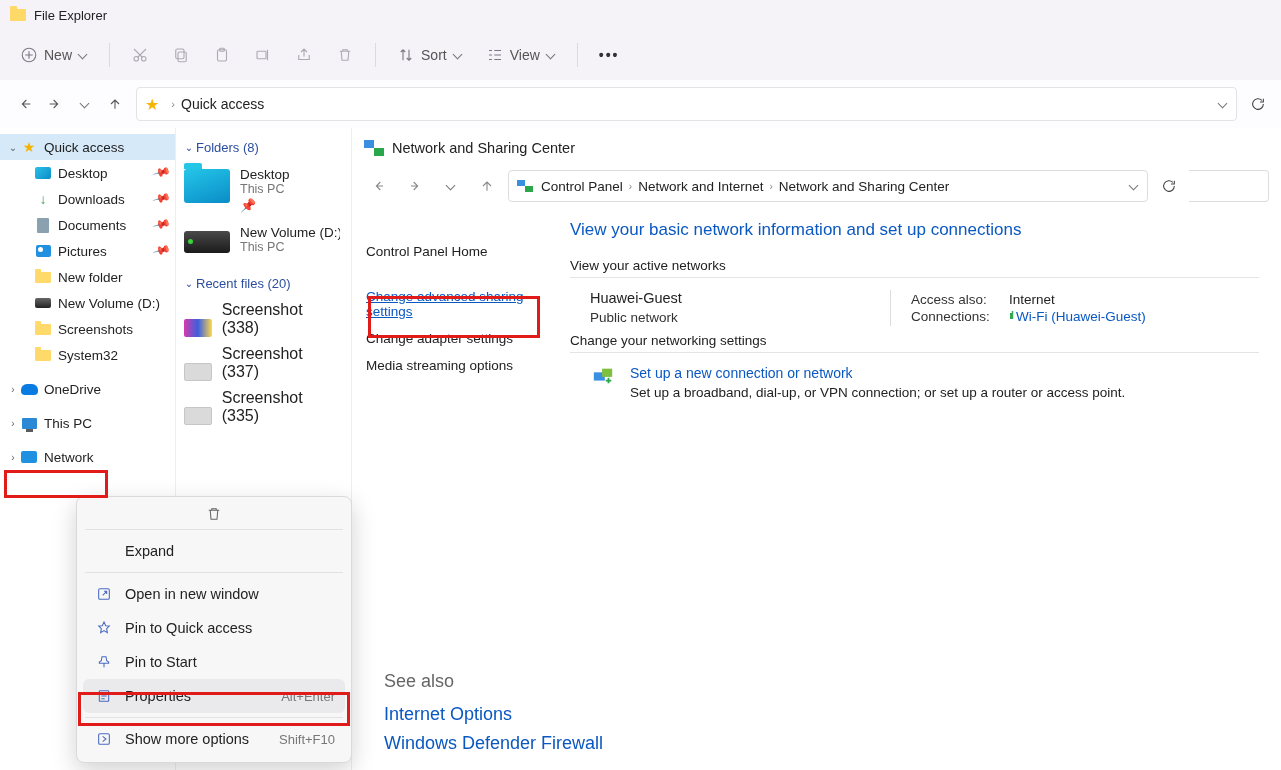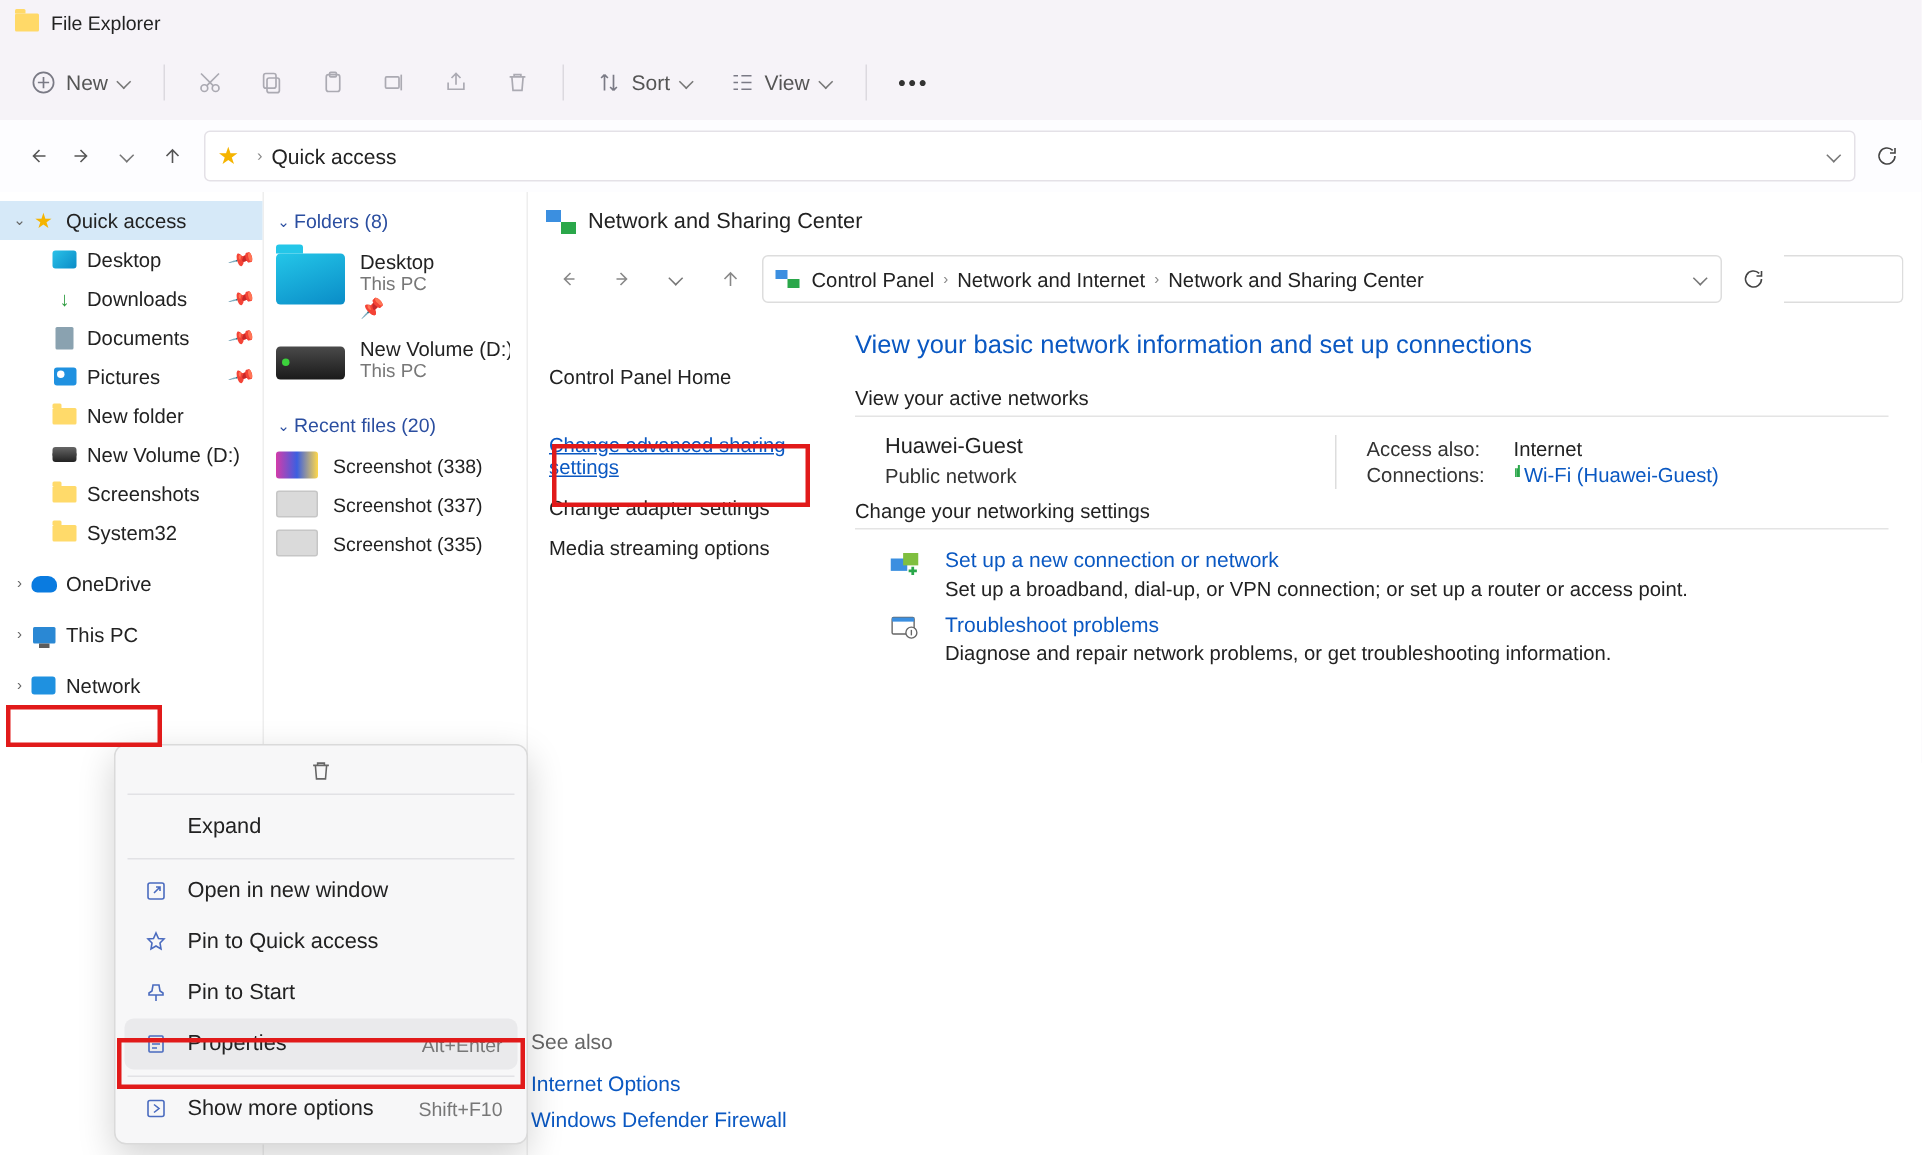--- a/index.html
+++ b/index.html
@@ -67,21 +67,21 @@
   .sect-head .exp { width:14px; font-size:10px; color:#2b4ea0; text-align:center; }
   .big-item { display:flex; align-items:flex-start; padding:6px 4px; gap:10px; }
   .big-folder { width:46px; height:34px; background:linear-gradient(160deg,#24c6e8,#0a8cc7); border-radius:3px; position:relative; margin-top:2px; }
   .big-folder.tab::before { content:""; position:absolute; top:-6px; left:0; width:18px; height:6px; background:#24c6e8; border-radius:2px 2px 0 0; }
   .big-drive { width:46px; height:22px; background:linear-gradient(#4a4a4a,#1a1a1a); border-radius:3px; margin-top:6px; position:relative; }
   .big-drive::before{content:"";position:absolute;left:4px;top:8px;width:5px;height:5px;background:#3cd23c;border-radius:50%;}
   .big-meta .t { font-size:13.5px; }
   .big-meta .s { font-size:12.5px; color:#777; }
   .big-meta .p { font-size:13px; color:#888; margin-top:2px; }
 
-  .recent-item { display:flex; align-items:center; gap:10px; padding:4px 4px; font-size:13px; }
+  .recent-item { display:flex; align-items:flex-end; gap:10px; padding:4px 4px; font-size:16px; }
   .thumb { width:28px; height:18px; border-radius:2px; background:#dadada; border:1px solid #c6c6c6; }
   .thumb.color { background: linear-gradient(90deg,#d33caa,#3c5fe0,#ffd84a); border:none; }
 
   
   .nsc { position: absolute; left: 352px; top: 128px; right: 0; bottom: 0; background: #fff; z-index: 4; }
   .nsc-title { display:flex; align-items:center; padding:12px 12px 8px 12px; font-size:14.5px; }
   .nsc-title .ic { width:20px; height:16px; margin-right:8px; position:relative; }
   .nsc-title .ic .m1{position:absolute;width:10px;height:8px;background:#3b8fe0;top:0;left:0;}
   .nsc-title .ic .m2{position:absolute;width:10px;height:8px;background:#2aa74a;bottom:0;right:0;}
 
@@ -111,21 +111,21 @@
   .netblock .r { border-left:1px solid #ddd; padding-left:20px; }
   .netblock .rw { display:flex; font-size:13.5px; margin:2px 0; }
   .netblock .rw .k { width:98px; color:#333; }
   .wifi-ic { color:#2aa74a; margin-right:4px; letter-spacing:-2px; font-size:11px; }
 
   .change-item { display:flex; gap:14px; margin:8px 0 6px 20px; }
   .change-item .cic { width:26px; height:22px; }
   .change-item .ct a { color:#0a58c2; font-size:14px; text-decoration:none; cursor:default; }
   .change-item .cd { font-size:13.5px; color:#222; margin-top:4px; }
 
-  .seealso { position:absolute; bottom:12px; left:2px; font-size:14px; }
+  .seealso { position:absolute; bottom:12px; left:32px; font-size:18px; }
   .seealso .h { color:#666; margin-bottom:8px; }
   .seealso .ln { color:#0a58c2; padding:4px 0; cursor:default; }
 
   
   .ctx { position:absolute; left:76px; top:496px; width:276px; background:#f7f7f8; border:1px solid #dadada; border-radius:8px; box-shadow:0 8px 24px rgba(0,0,0,.18); padding:6px; z-index:10; }
   .ctx-top { display:flex; justify-content:center; padding:2px 0 2px 0; }
   .ctx-top svg { width:18px; height:18px; stroke:#666; fill:none; stroke-width:1.4; }
   .ctx-sep { height:1px; background:#e2e2e5; margin:4px 2px; }
   .ctx-item { display:flex; align-items:center; height:34px; padding:0 10px; border-radius:6px; font-size:14.5px; color:#222; cursor:default; }
   .ctx-item .cic { width:22px; display:flex; justify-content:center; margin-right:10px; color:#4a6bbf; }
@@ -469,32 +469,20 @@
               <rect x="2" y="8" width="12" height="9" fill="#3b8fe0"></rect>
               <rect x="11" y="4" width="11" height="9" fill="#7fbf3f"></rect>
               <path d="M18 14v6M15 17h6" stroke="#2aa74a" stroke-width="2" fill="none"></path>
             </svg></div>
         <div class="ct">
           <a>Set up a new connection or network</a>
           <div class="cd">Set up a broadband, dial-up, or VPN connection; or set up a router or access point.</div>
         </div>
       </div>
 
-      <div class="change-item">
-        <div class="cic"><svg viewBox="0 0 24 24" width="26" height="22">
-              <rect x="3" y="4" width="16" height="12" rx="1" fill="#fff" stroke="#666"></rect>
-              <rect x="3" y="4" width="16" height="3" fill="#3b8fe0"></rect>
-              <circle cx="17" cy="15" r="4" fill="#fff" stroke="#666"></circle>
-              <path d="M17 13v4" stroke="#666"></path>
-            </svg></div>
-        <div class="ct">
-          <a>Troubleshoot problems</a>
-          <div class="cd">Diagnose and repair network problems, or get troubleshooting information.</div>
-        </div>
-      </div>
     </div>
   </div>
 
   <div class="seealso">
     <div class="h">See also</div>
     <div class="ln">Internet Options</div>
     <div class="ln">Windows Defender Firewall</div>
   </div>
 </div>
 

